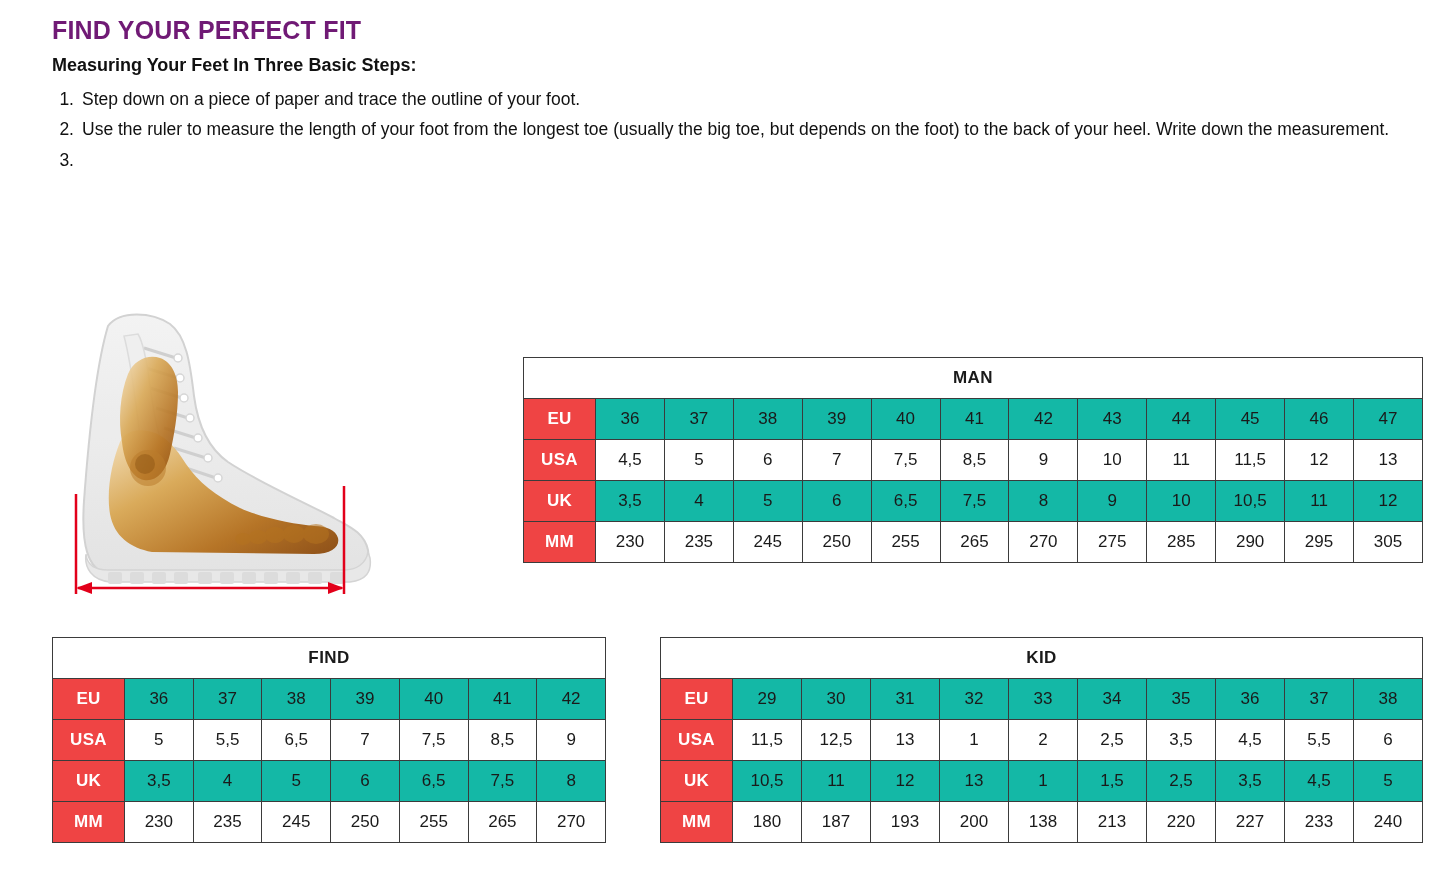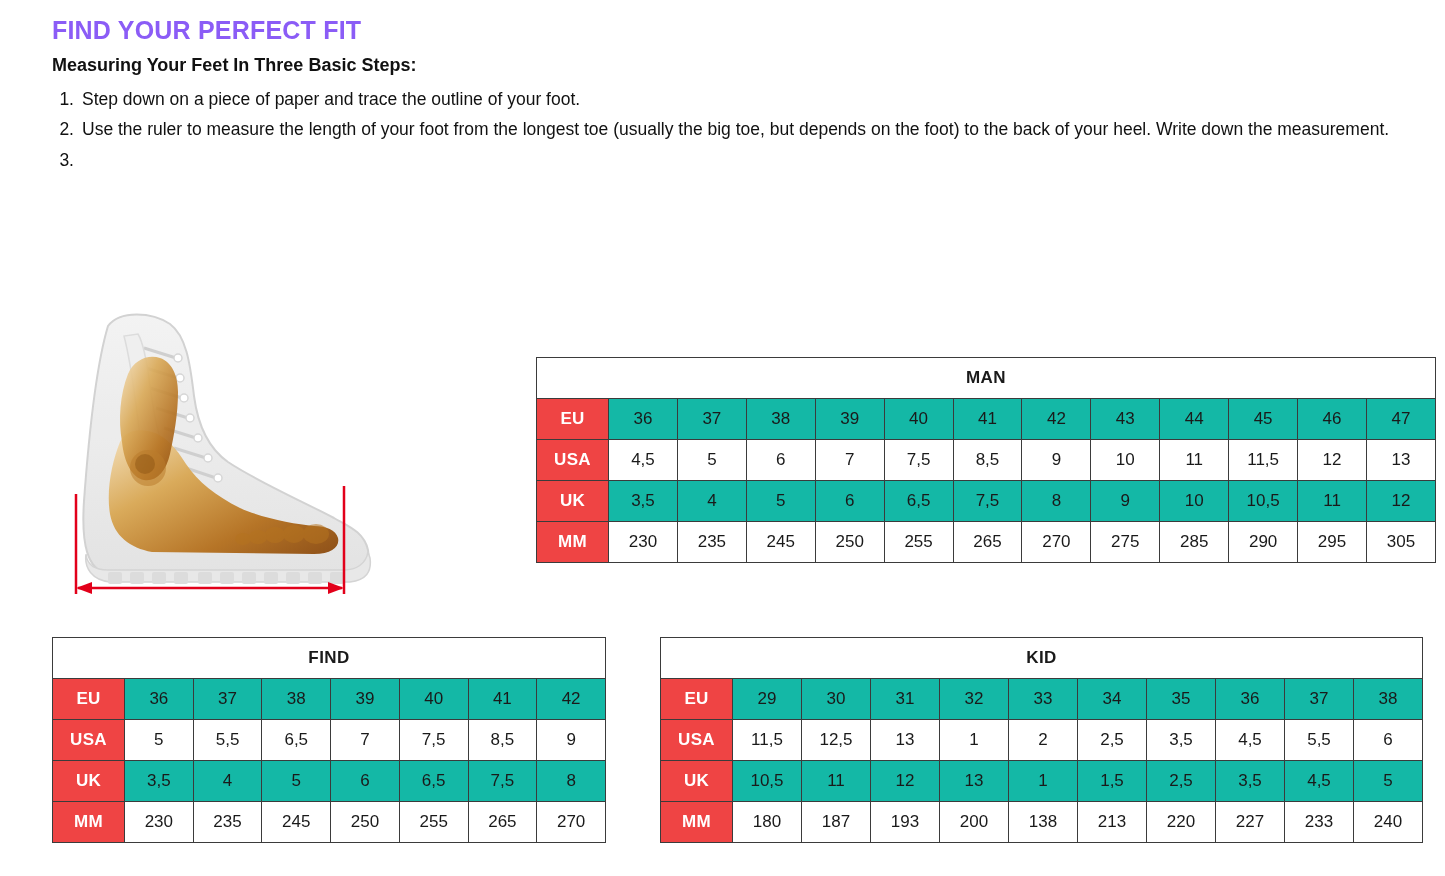--- a/index.html
+++ b/index.html
@@ -26,21 +26,21 @@
     position: absolute;
     left: 52px;
     top: 16px;
     width: 1370px;
   }
   h1.title {
     font-size: 25px;
     font-weight: bold;
     letter-spacing: 0.2px;
     margin: 0 0 10px 0;
-    color: #8b5cf6;
+    color: #701a75;
   }
   .subtitle {
     font-size: 18px;
     font-weight: bold;
     margin: 0 0 12px 0;
     color: #111;
   }
   ol.steps {
     margin: 0;
     padding: 0;
@@ -105,21 +105,21 @@
   }
   table.size-table tr.shaded td.datacell {
     background: #14b8a6;
   }
   table.size-table tr.plain td.datacell {
     background: #ffffff;
   }
 
   #man-table-wrap {
     position: absolute;
-    left: 536px;
+    left: 523px;
     top: 357px;
   }
   #man-table { width: 900px; }
   #man-table col.lbl { width: 72px; }
 
   #woman-table-wrap {
     position: absolute;
     left: 52px;
     top: 637px;
   }

